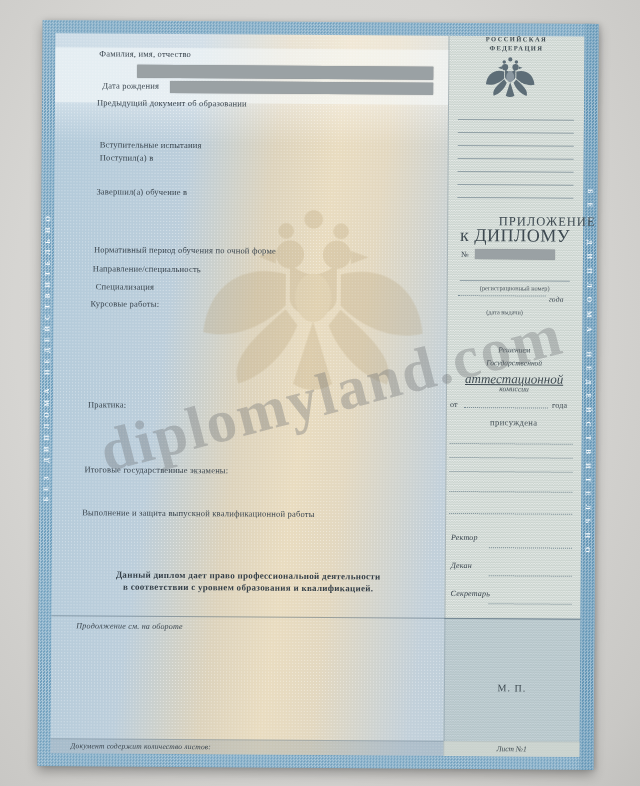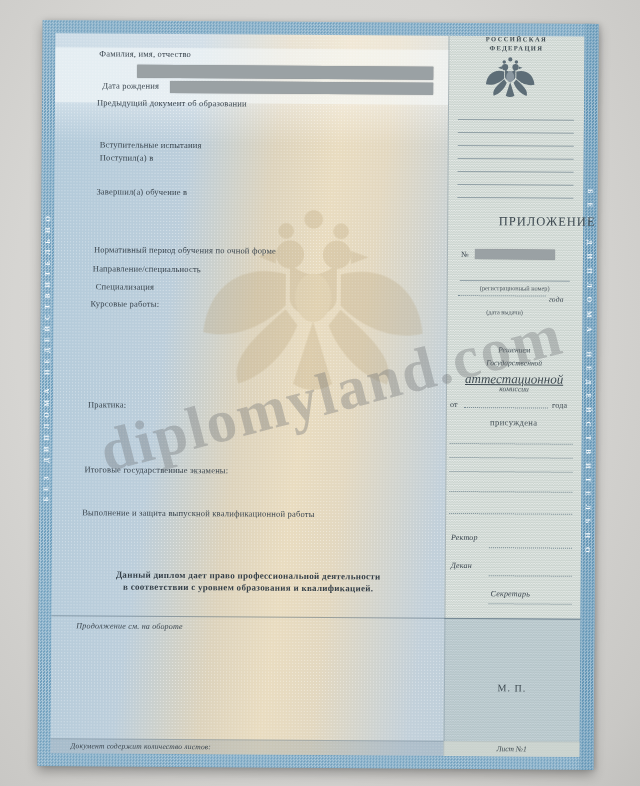--- a/index.html
+++ b/index.html
@@ -133,20 +133,21 @@
 
     <div class="line" style="left:416px;top:96px;width:116px;"></div>
     <div class="line" style="left:416px;top:109px;width:116px;"></div>
     <div class="line" style="left:416px;top:122px;width:116px;"></div>
     <div class="line" style="left:416px;top:135px;width:116px;"></div>
     <div class="line" style="left:416px;top:148px;width:116px;"></div>
     <div class="line" style="left:416px;top:161px;width:116px;"></div>
     <div class="line" style="left:416px;top:174px;width:116px;"></div>
 
     <div class="rc" style="top:191px;font-size:12.5px;letter-spacing:1px;margin-left:32px;">ПРИЛОЖЕНИЕ</div>
+    <div class="rc" style="top:202px;font-size:18px;letter-spacing:.5px;">к ДИПЛОМУ</div>
 
     <div class="lbl" style="left:420px;top:227px;font-size:8px;">№</div>
     <div class="bar" style="left:434px;top:226px;width:80px;height:10px;"></div>
 
     <div class="line" style="left:419px;top:257px;width:110px;"></div>
     <div class="rc caption" style="top:261px;">(регистрационный номер)</div>
 
     <div class="dots" style="left:417px;top:272px;width:88px;"></div>
     <div class="lbl italic" style="left:508px;top:271px;font-size:7.5px;">года</div>
     <div class="rc caption" style="top:285px;left:396px;">(дата выдачи)</div>
@@ -165,21 +166,21 @@
     <div class="dots" style="left:410px;top:420px;width:123px;"></div>
     <div class="dots" style="left:410px;top:434px;width:123px;"></div>
     <div class="dots" style="left:410px;top:448px;width:123px;"></div>
     <div class="dots" style="left:410px;top:468px;width:123px;"></div>
     <div class="dots" style="left:410px;top:490px;width:123px;"></div>
 
     <div class="lbl italic" style="left:412px;top:510px;font-size:8px;">Ректор</div>
     <div class="dots" style="left:450px;top:524px;width:83px;"></div>
     <div class="lbl italic" style="left:412px;top:538px;font-size:8px;">Декан</div>
     <div class="dots" style="left:450px;top:552px;width:83px;"></div>
-    <div class="lbl italic" style="left:412px;top:566px;font-size:8px;margin-left:40px;">Секретарь</div>
+    <div class="lbl italic" style="left:412px;top:566px;font-size:8px;">Секретарь</div>
     <div class="dots" style="left:450px;top:580px;width:83px;"></div>
 
     <div class="rc" style="top:659px;font-size:10px;letter-spacing:1px;">М. П.</div>
 
     <div class="bottom-strip"></div>
     <div class="bottom-strip-right"></div>
     <div class="lbl italic" style="left:33px;top:721px;font-size:7.5px;">Документ содержит количество листов:</div>
     <div class="rc italic" style="top:721px;font-size:7.5px;">Лист №1</div>
 
     <div class="wmark">diplomyland.com</div>

